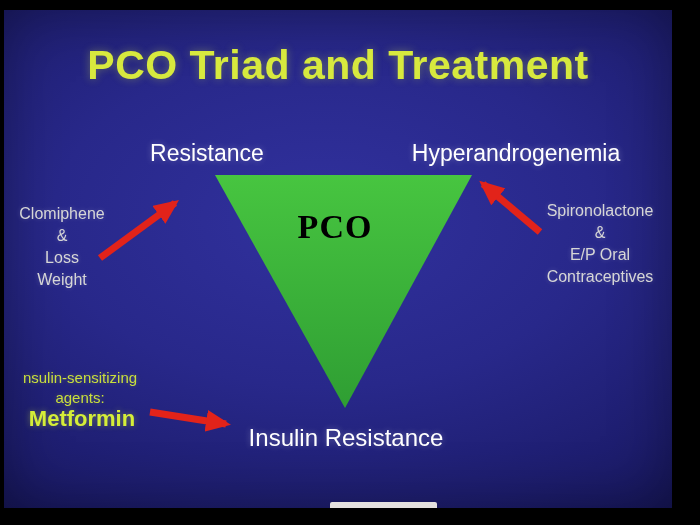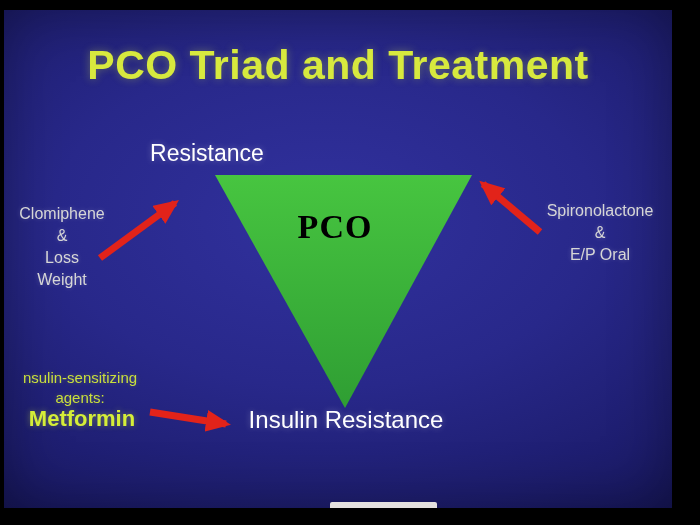--- a/index.html
+++ b/index.html
@@ -17,21 +17,21 @@
     color:#d7e93e;font-size:41px;font-weight:700;letter-spacing:0.5px;
     text-shadow:0 0 8px rgba(215,233,62,0.35);
   }
   .vertex{
     position:absolute;transform:translateX(-50%);white-space:nowrap;
     color:#ffffff;font-size:23px;font-weight:400;
     text-shadow:0 0 6px rgba(255,255,255,0.30);
   }
   .v-anov{left:203px;top:130px;}
   .v-hyper{left:512px;top:130px;}
-  .v-insulin{left:342px;top:396px;font-size:24px;text-align:right;}
+  .v-insulin{left:342px;top:414px;font-size:24px;text-align:right;}
   .overlay{position:absolute;left:0;top:0;pointer-events:none;}
   .pco-label{
     position:absolute;left:331px;top:198px;transform:translateX(-50%);
     color:#000000;font-size:34px;font-weight:700;letter-spacing:1px;font-family:Liberation Serif, serif;
   }
   .ann{
     position:absolute;transform:translateX(-50%);text-align:center;
     color:#d6d6d6;font-size:16px;line-height:22px;
     text-shadow:0 0 5px rgba(255,255,255,0.22);
   }
@@ -56,20 +56,21 @@
 </style>
 </head>
 <body>
 
 <div class="frame">
   <div class="slide">
 
     <div class="title">PCO Triad and Treatment</div>
 
     <div class="vertex v-anov">Resistance</div>
+    <div class="vertex v-hyper">Hyperandrogenemia</div>
 
     <svg class="overlay" width="668" height="498" viewBox="0 0 668 498">
       <defs>
         <linearGradient id="tg" x1="0" y1="0" x2="0" y2="1">
           <stop offset="0" stop-color="#47c540"></stop>
           <stop offset="1" stop-color="#2f9e33"></stop>
         </linearGradient>
         <marker id="ah" markerUnits="userSpaceOnUse" markerWidth="26" markerHeight="22" refX="20" refY="11" orient="auto">
           <path d="M0,0 L25,11 L0,22 Z" fill="#e2231a"></path>
         </marker>
@@ -88,20 +89,21 @@
       <span>Clomiphene</span>
       <span>&amp;</span>
       <span>Loss</span>
       <span>Weight</span>
     </div>
 
     <div class="ann ann-right">
       <span>Spironolactone</span>
       <span>&amp;</span>
       <span>E/P Oral</span>
+      <span>Contraceptives</span>
     </div>
 
     <div class="agents">
       <span>nsulin-sensitizing</span>
       <span>agents:</span>
     </div>
     <div class="metformin">Metformin</div>
 
     <div class="vertex v-insulin">Insulin Resistance</div>
 

